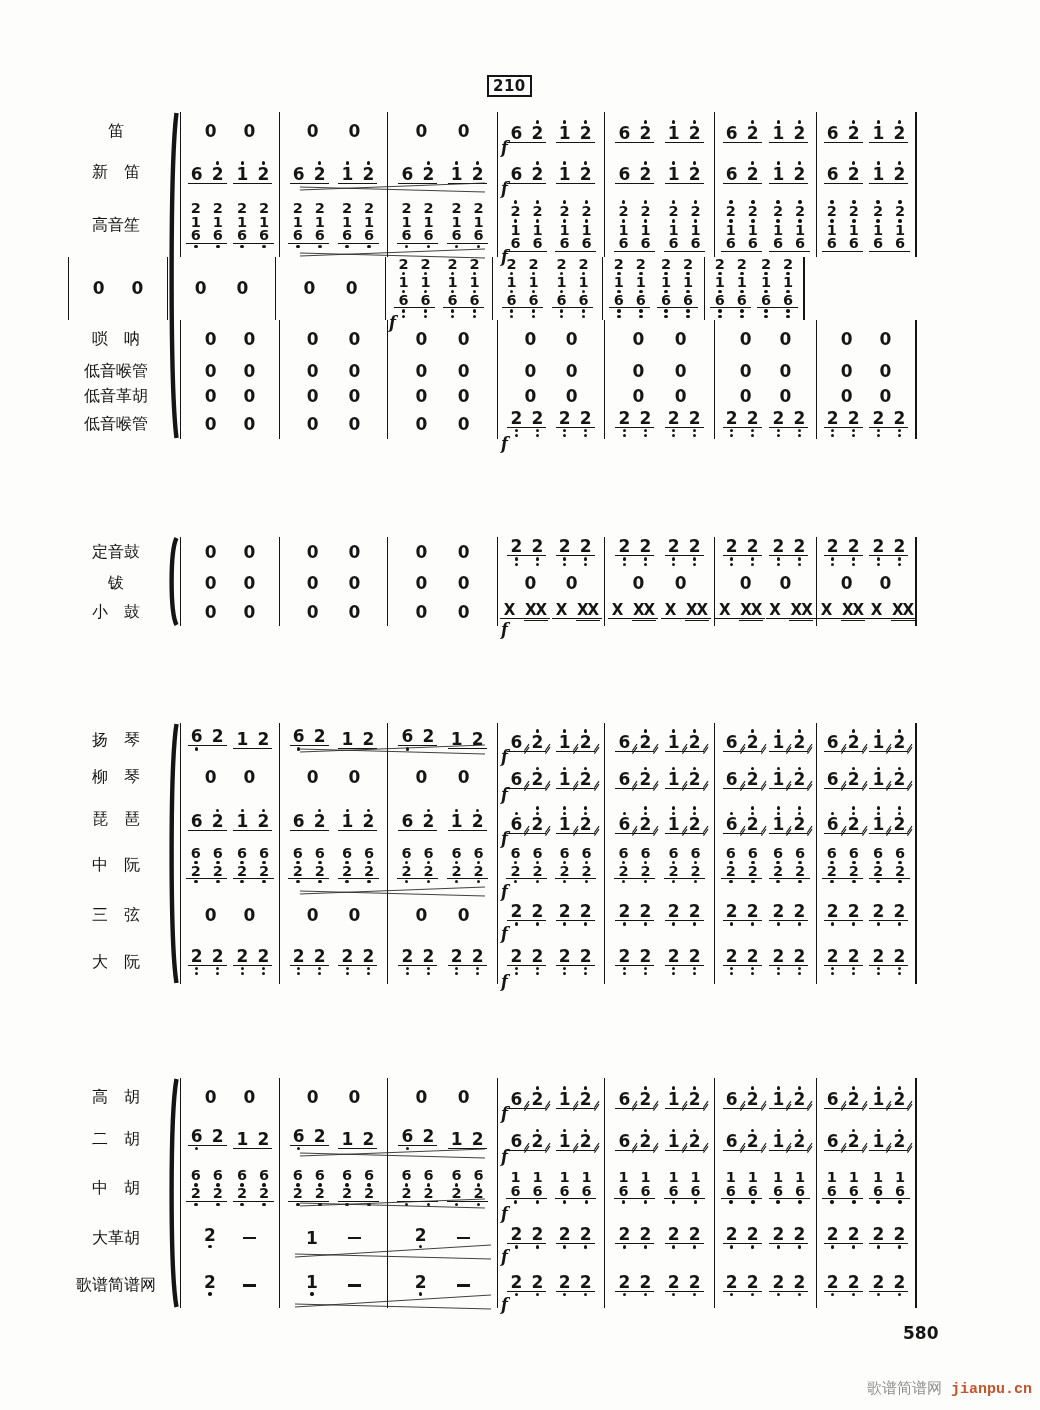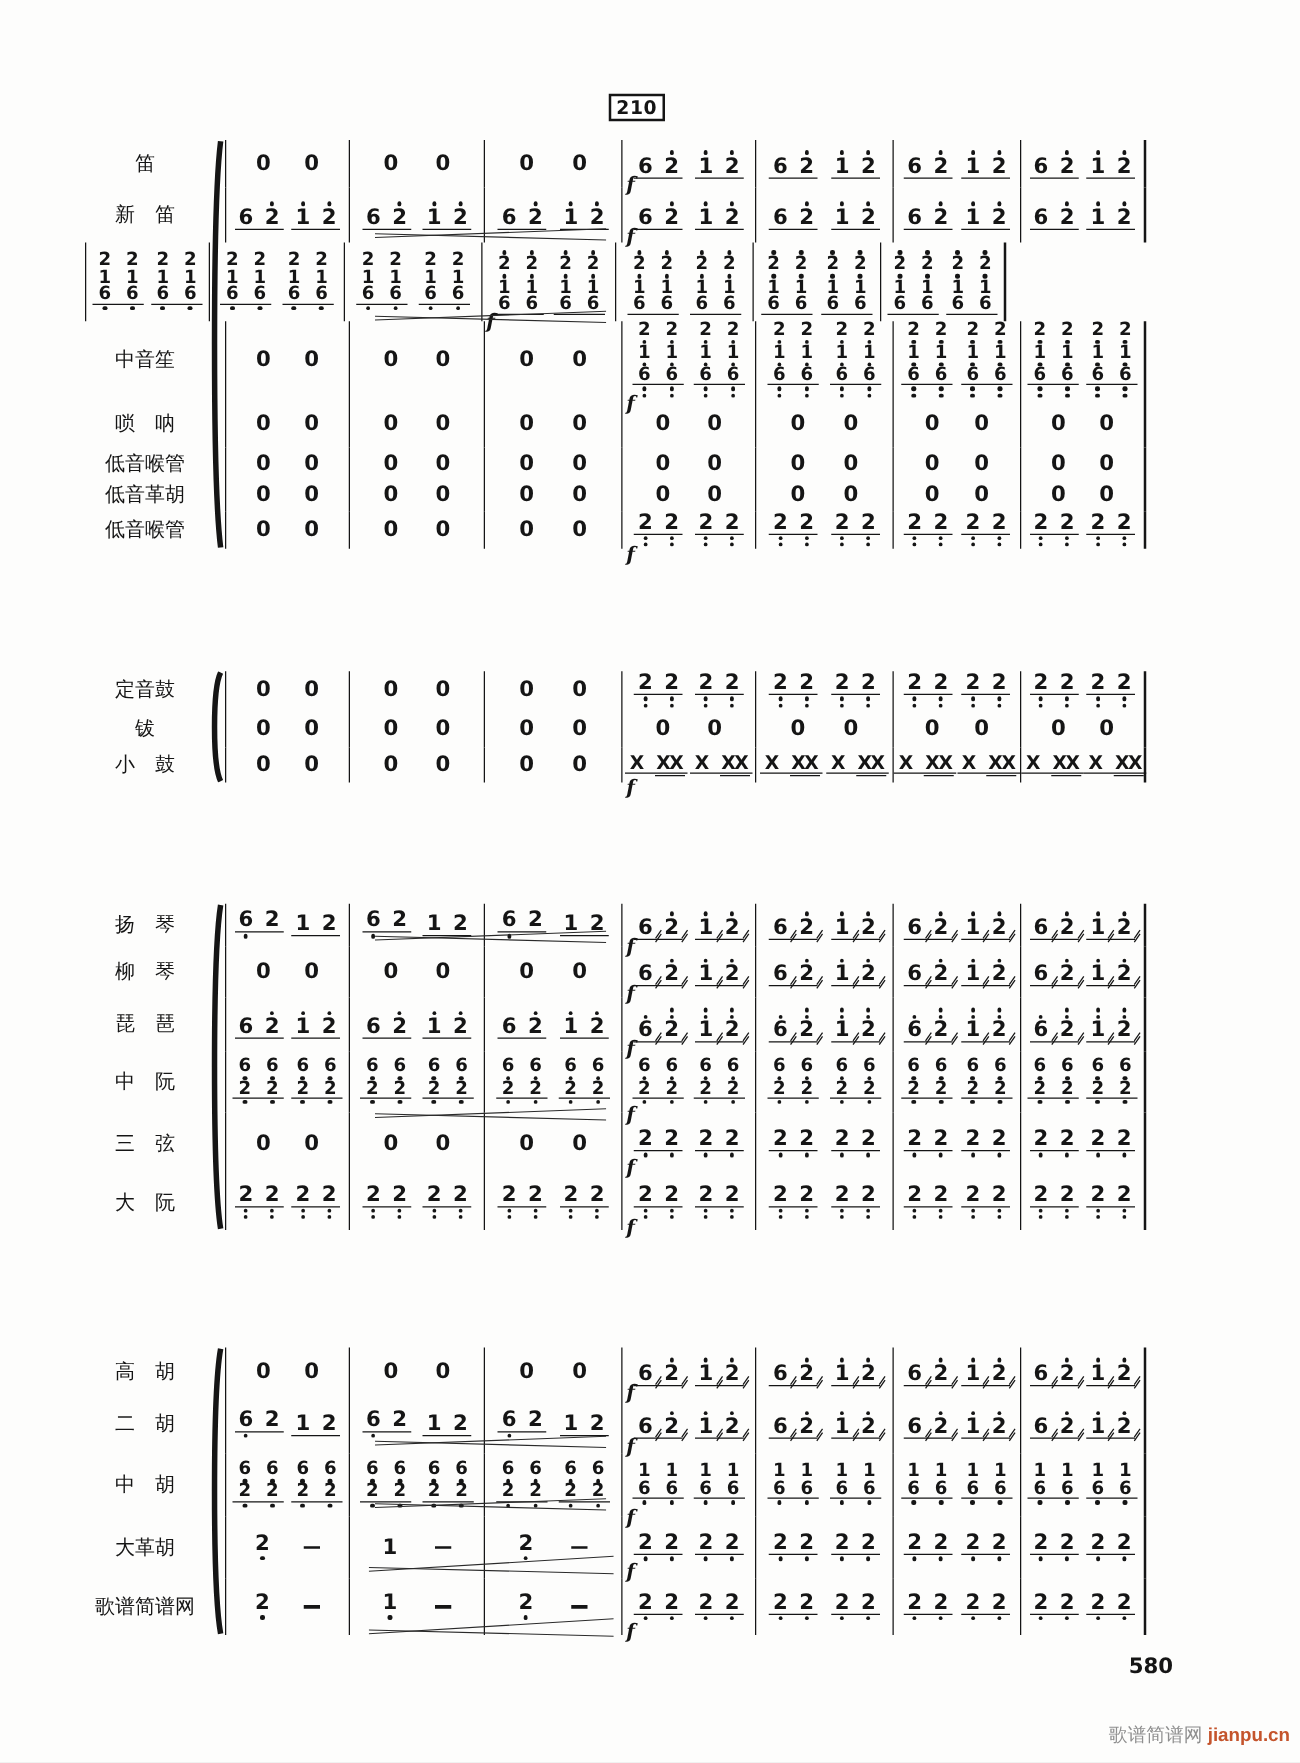--- a/index.html
+++ b/index.html
@@ -1,21 +1,21 @@
 <!DOCTYPE html>
 <html><head>
 <meta charset="utf-8">
 <style>
   html,body{margin:0;padding:0;background:#e8e8e8}
   .page{position:relative;width:1040px;height:1410px;background:#fdfdfc;
         font-family:"DejaVu Sans",sans-serif;color:#151515;overflow:hidden;margin:0 auto}
   .rehearsal{position:absolute;left:487px;top:75px;border:2px solid #151515;
              font-weight:700;font-size:15px;line-height:18px;padding:0 4px;letter-spacing:.5px;background:#fff}
   .pagenum{position:absolute;left:903px;top:1323px;font-weight:700;font-size:17px}
-  .wm{position:absolute;right:8px;top:1379px;font-size:15px;color:#8f8f8f;font-family:Liberation Sans, sans-serif}
+  .wm{position:absolute;right:8px;top:1379px;font-size:15px;color:#8f8f8f;font-family:Liberation Mono, monospace}
   .wm .url{font-weight:700}
   .group{position:absolute;left:60px}
   .row{display:flex}
   .label{width:112px;display:flex;align-items:center;justify-content:center;
          font-size:16px;white-space:nowrap;font-family:"DejaVu Sans",sans-serif}
   .brace{position:absolute;left:107px;top:0;width:13px}
   .meas{box-sizing:border-box;border-right:1.4px solid #151515;display:flex;
         justify-content:space-evenly;align-items:center;position:relative;flex:none}
   .meas.first{border-left:1.7px solid #151515}
   .meas.last{border-right:2.6px solid #151515}
@@ -375,20 +375,21 @@
                 </div>
                 <div class="nu" style="width: 13px;">
                   <div class="dt"></div>
                   <div class="dg">2</div>
                 </div>
               </div>
             </div>
           </div>
         </div>
         <div class="row" style="height: 63px;">
+          <div class="label">高音笙</div>
           <div style="width: 8px; flex: 0 0 auto;"></div>
           <div class="meas first" style="width: 100px;">
             <div class="beat">
               <div class="ln u">
                 <div class="nu" style="width: 14px;">
                   <div class="dg sm">2</div>
                   <div class="dg sm">1</div>
                   <div class="dg sm">6</div>
                 </div>
                 <div class="nu" style="width: 14px;">
@@ -669,21 +670,20 @@
                   <div class="dg sm">2</div>
                   <div class="dt"></div>
                   <div class="dg sm">1</div>
                   <div class="dg sm">6</div>
                 </div>
               </div>
             </div>
           </div>
         </div>
         <div class="row" style="height: 63px;">
-          <div class="label">中音笙</div>
           <div style="width: 8px; flex: 0 0 auto;"></div>
           <div class="meas first" style="width: 100px;">
             <div class="beat">
               <div class="ln">
                 <div class="nu" style="width: 13px;">
                   <div class="dg">0</div>
                 </div>
               </div>
             </div>
             <div class="beat">

